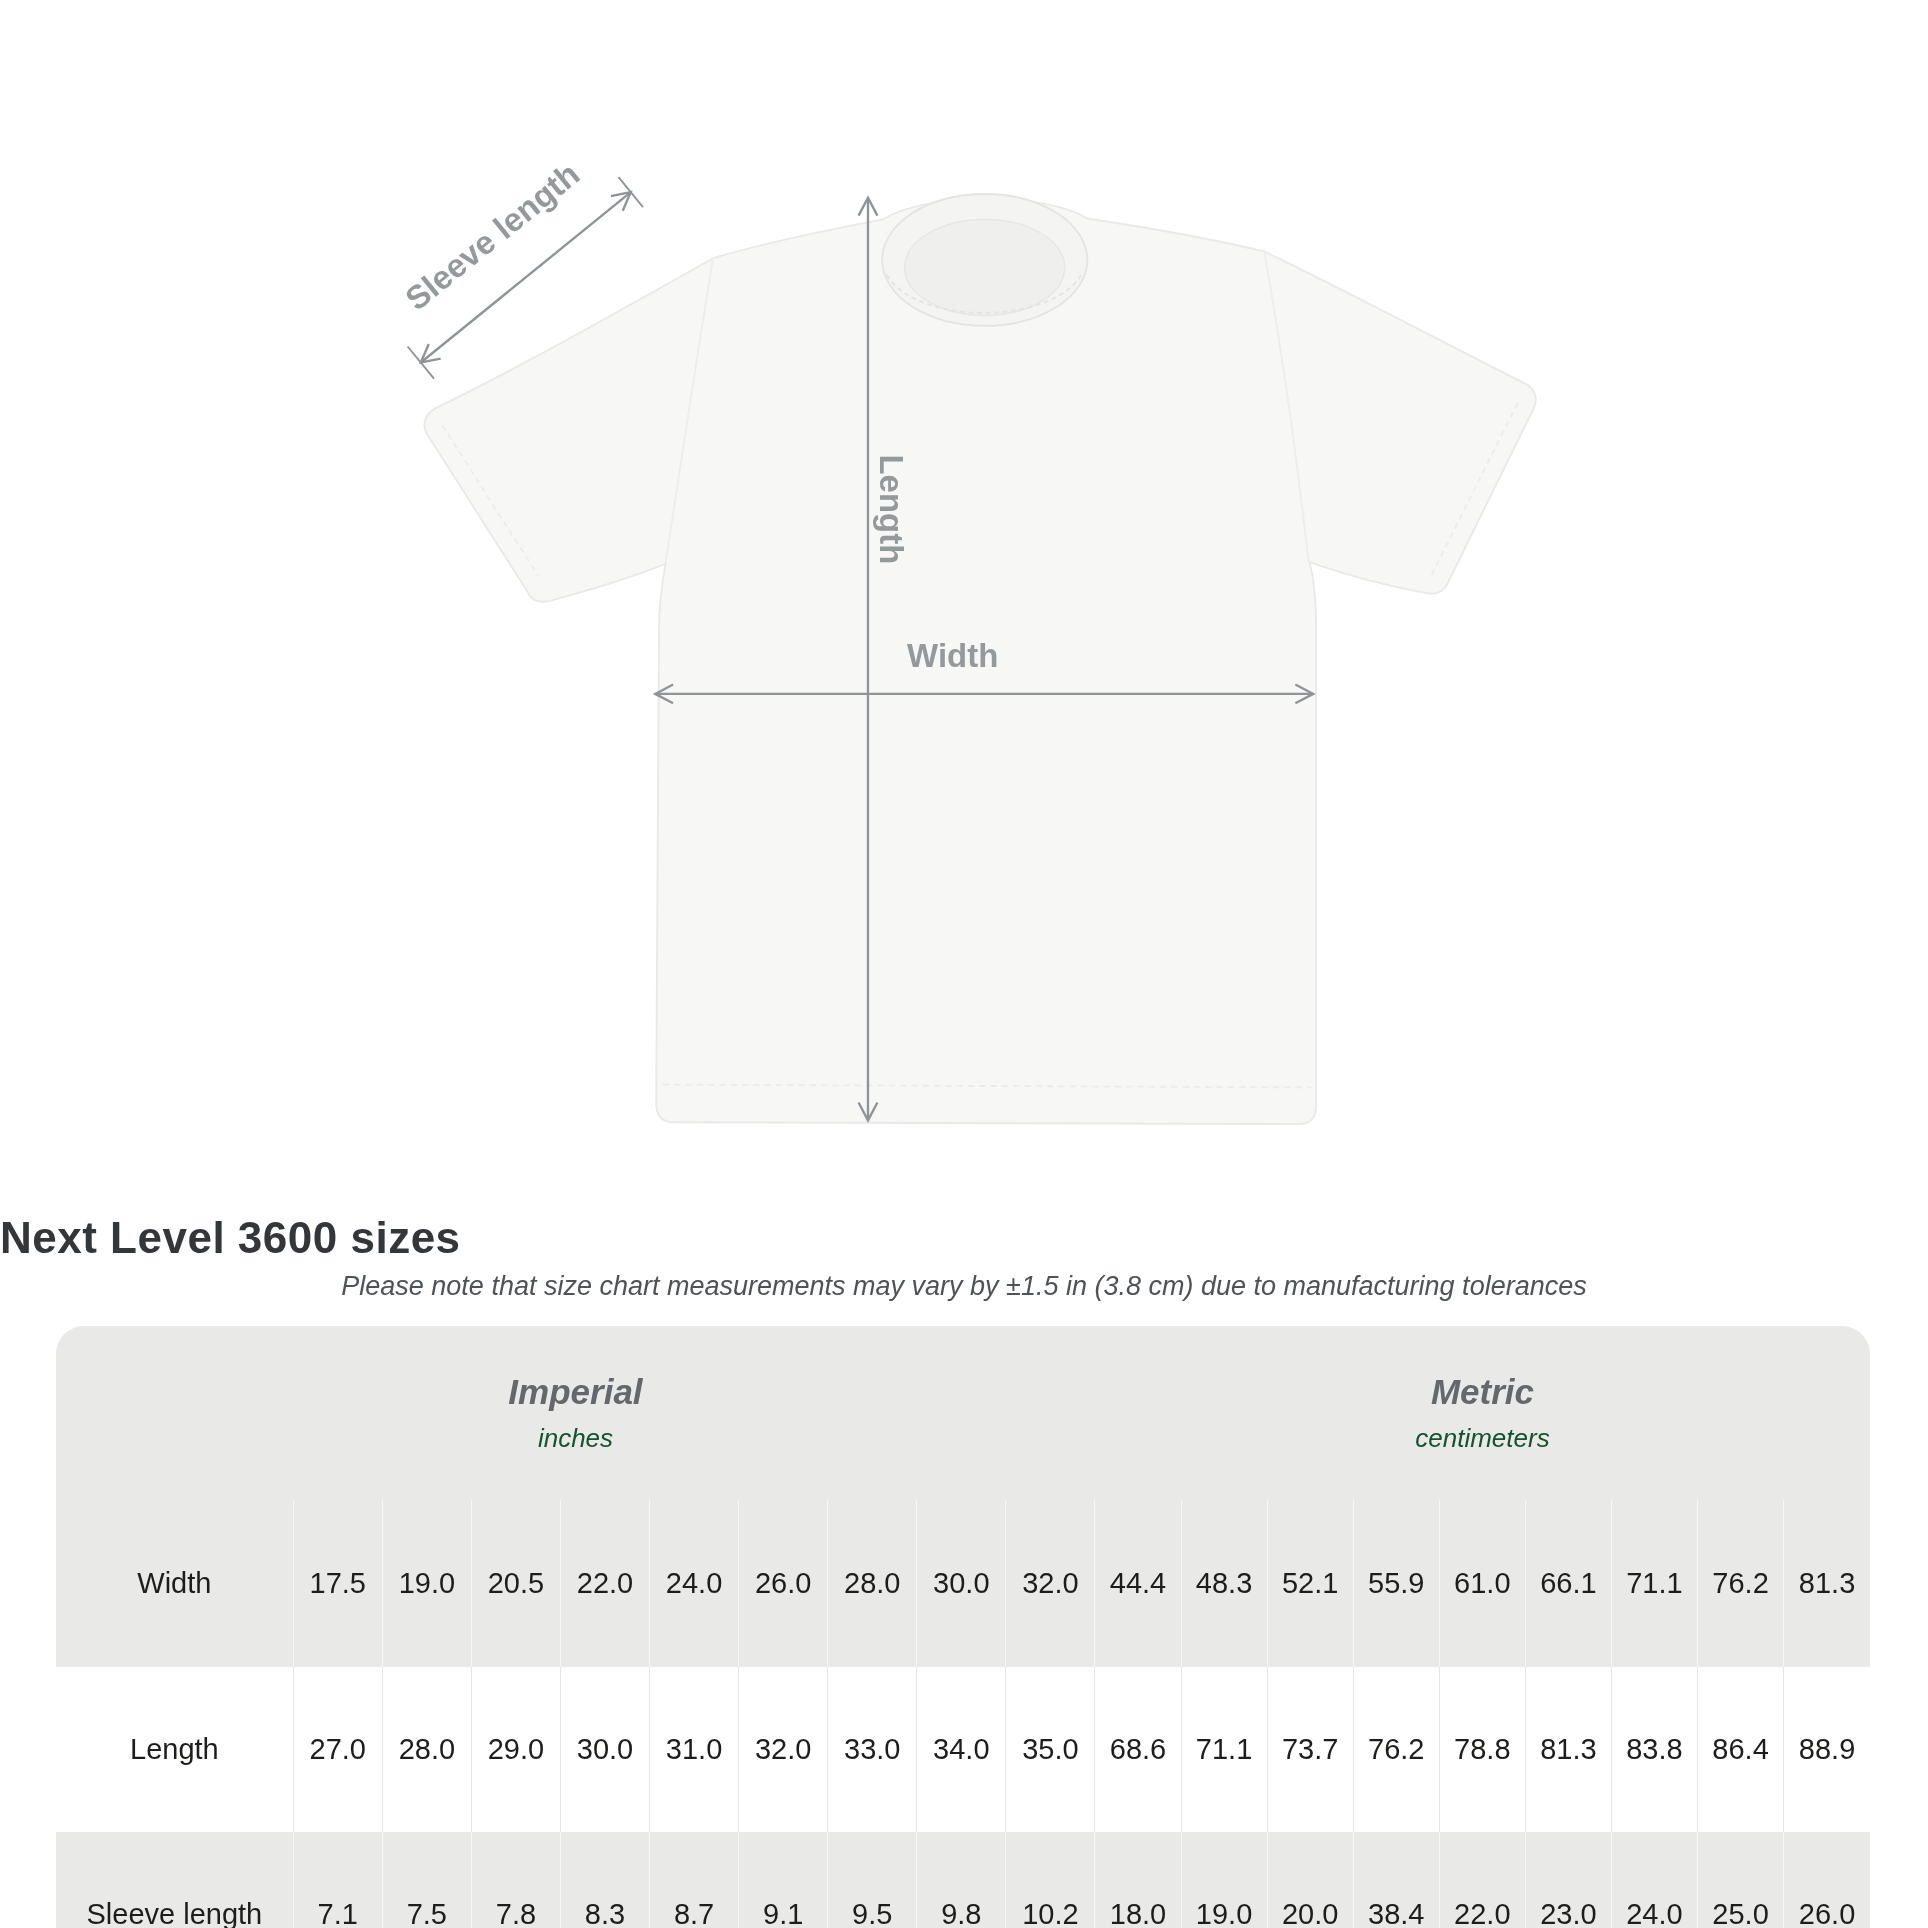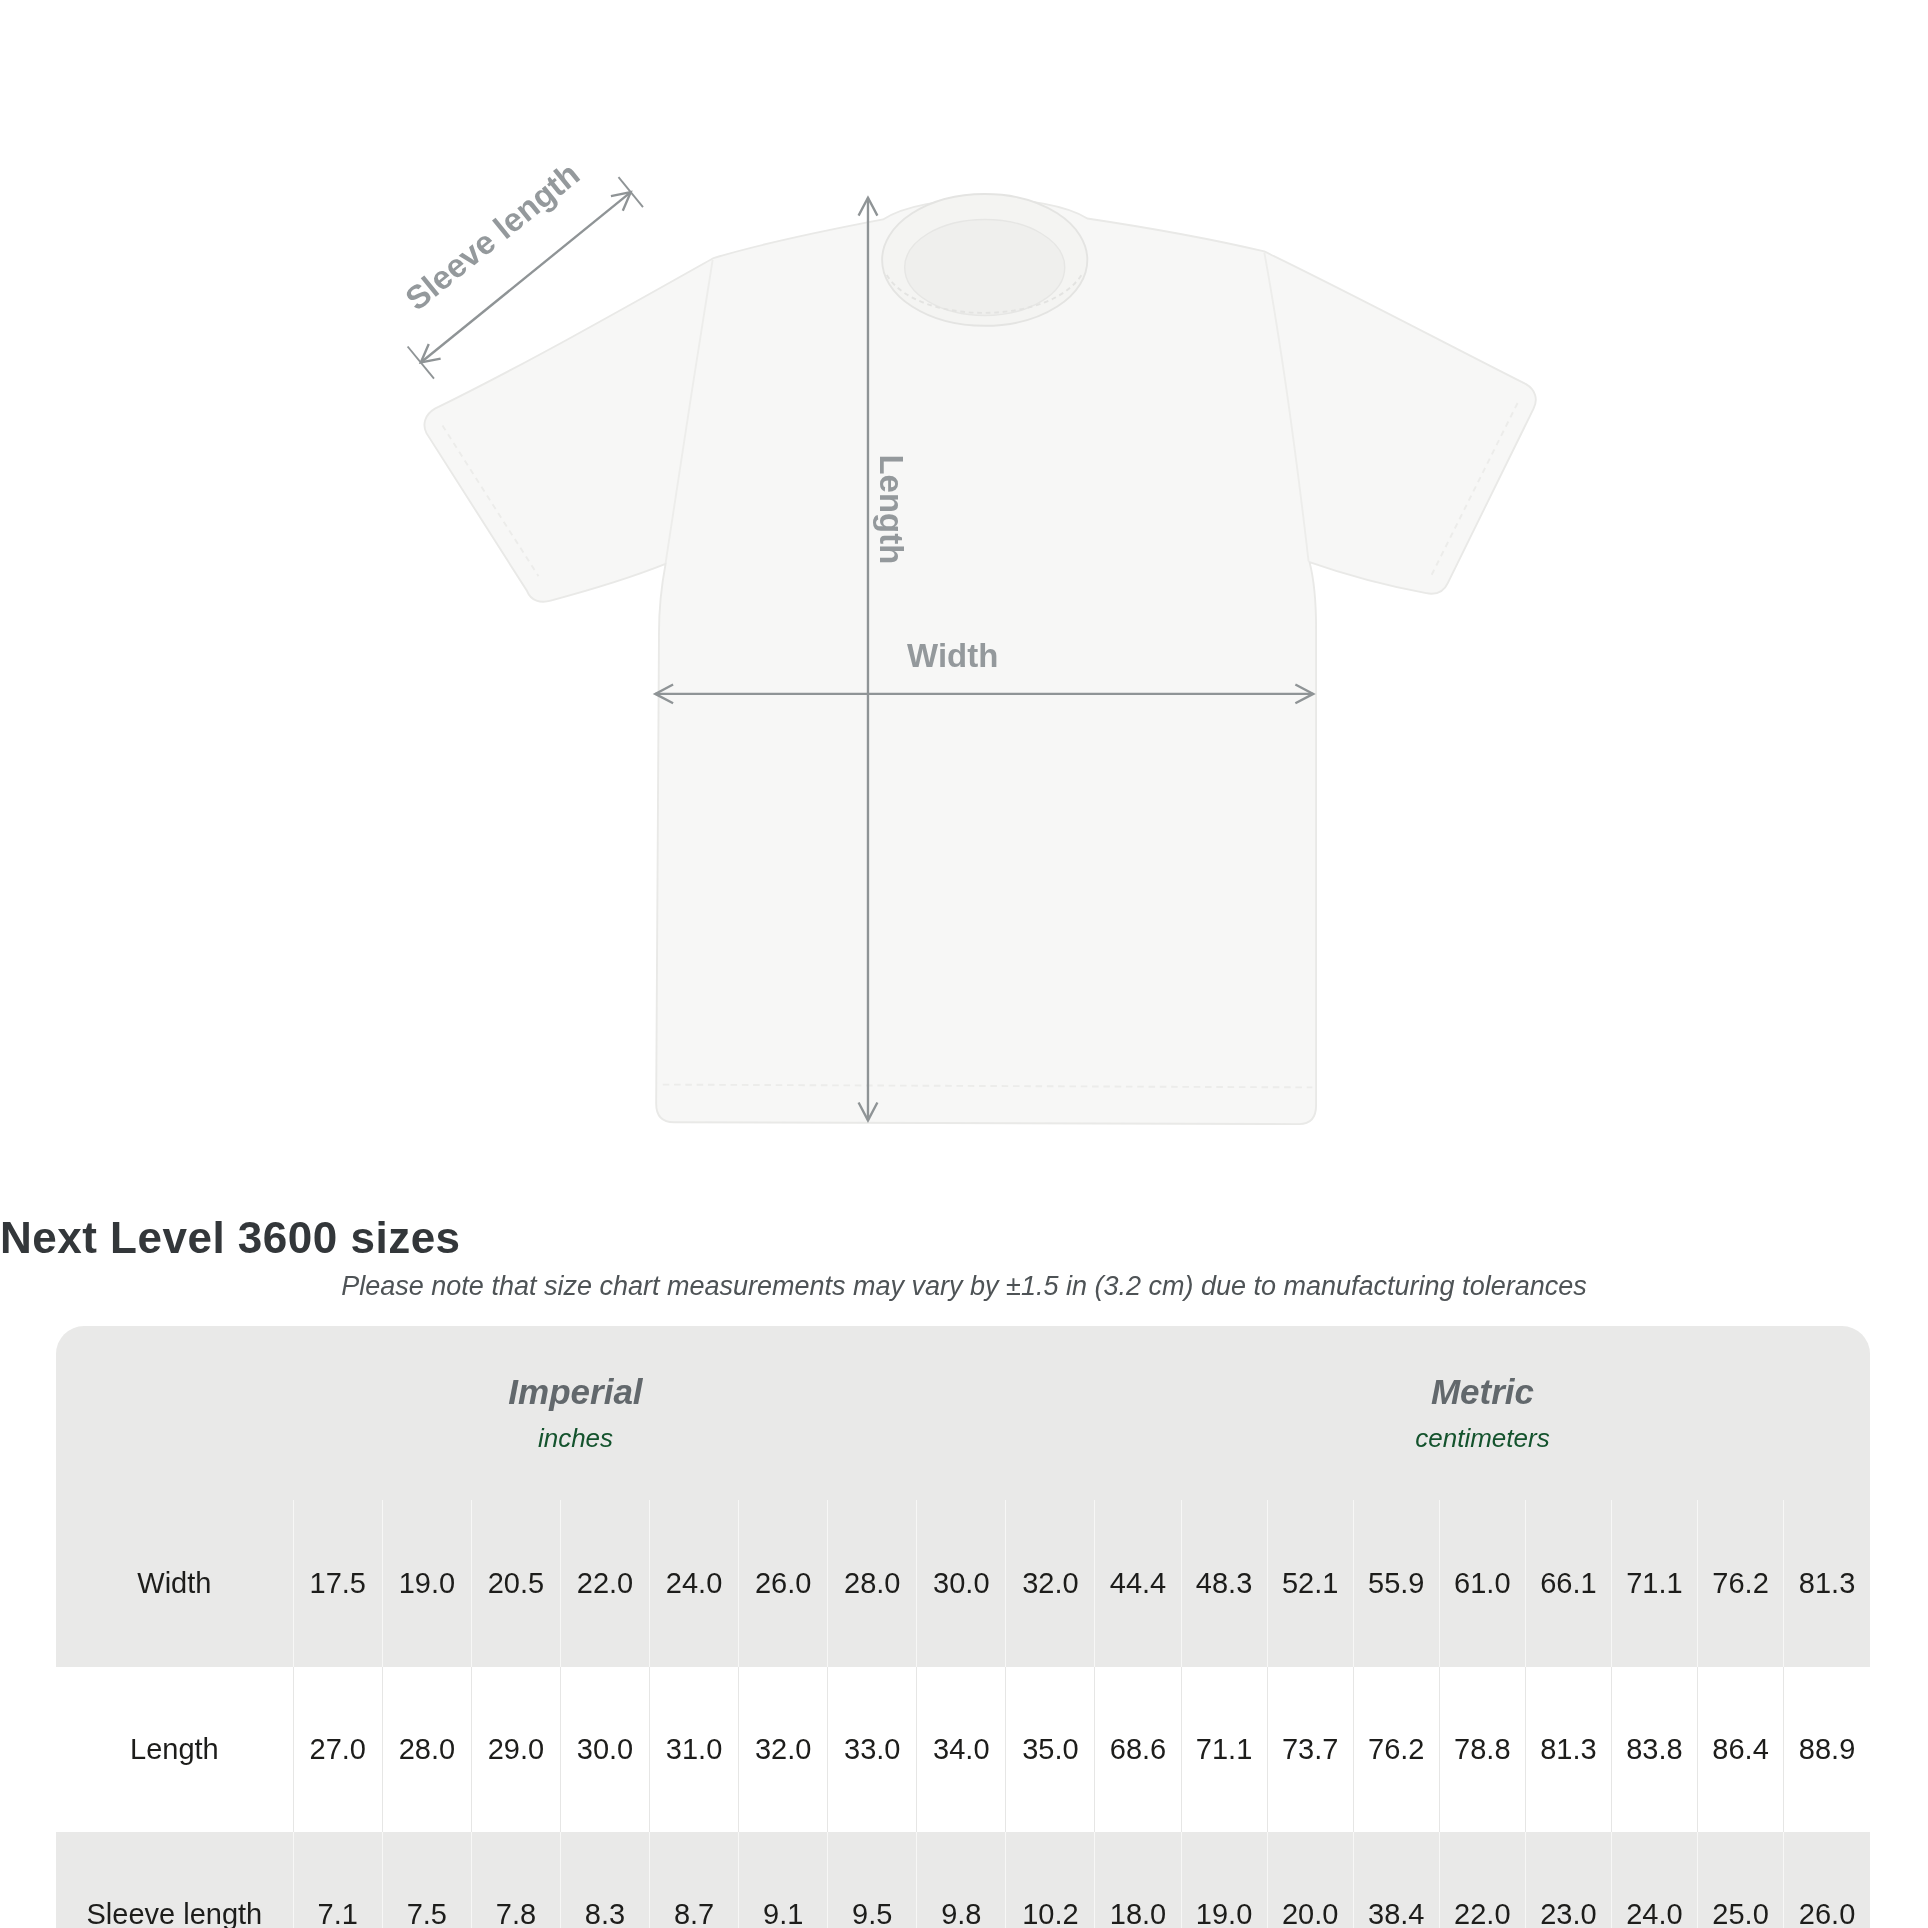--- a/index.html
+++ b/index.html
@@ -100,21 +100,21 @@
   </g>
   <text class="dim-label" x="947" y="553" text-anchor="middle" transform="rotate(90 947 541)">Length</text>
 
   <g>
     <line class="dim-line" x1="696" y1="737" x2="1395" y2="737" marker-start="url(#arrow)" marker-end="url(#arrow)"></line>
   </g>
   <text class="dim-label" x="1012" y="708" text-anchor="middle" font-size="36">Width</text>
 </svg>
 
 <div class="page-title">Next Level 3600 sizes</div>
-<div class="page-subtitle">Please note that size chart measurements may vary by ±1.5 in (3.2 cm) due to manufacturing tolerances</div>
+<div class="page-subtitle">Please note that size chart measurements may vary by ±1.5 in (3.8 cm) due to manufacturing tolerances</div>
 
 <div class="chart-card">
 <table>
   <colgroup>
     <col style="width:237px">
     <col style="width:89px">
         <col style="width:89px">
         <col style="width:89px">
         <col style="width:89px">
         <col style="width:89px">

